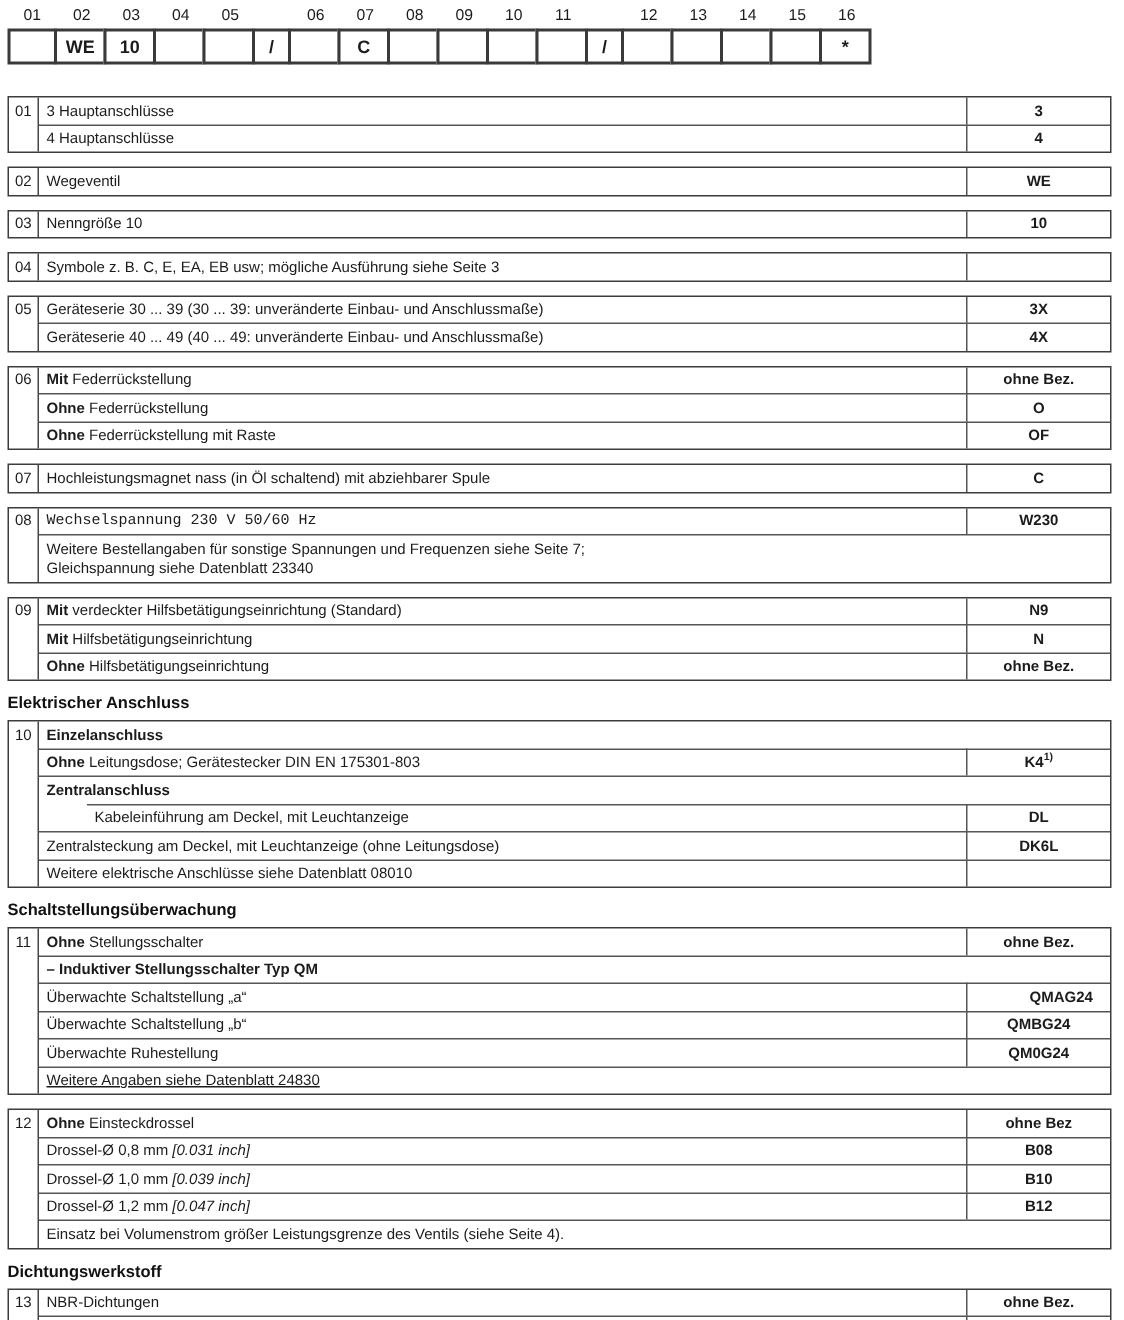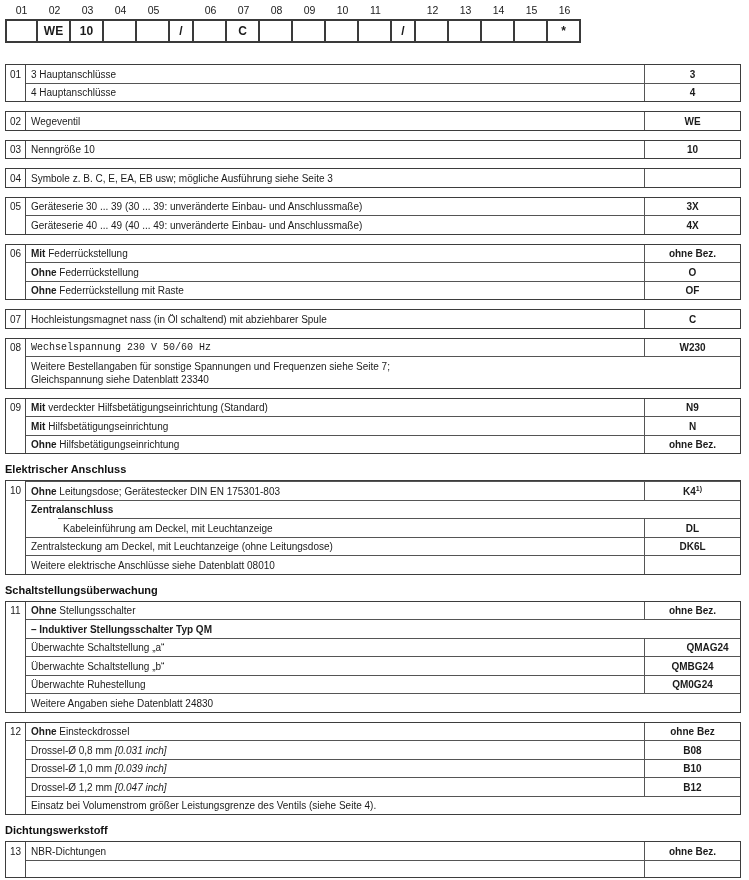--- a/index.html
+++ b/index.html
@@ -199,20 +199,21 @@
         <div class="row-text first" style="grid-row: 1;"><b>Mit</b><span> verdeckter Hilfsbetätigungseinrichtung (Standard)</span></div>
         <div class="row-code first" style="grid-row: 1;"><span>N9</span></div>
         <div class="row-text" style="grid-row: 2;"><b>Mit</b><span> Hilfsbetätigungseinrichtung</span></div>
         <div class="row-code" style="grid-row: 2;"><span>N</span></div>
         <div class="row-text" style="grid-row: 3;"><b>Ohne</b><span> Hilfsbetätigungseinrichtung</span></div>
         <div class="row-code" style="grid-row: 3;"><span>ohne Bez.</span></div>
       </div>
       <div class="group-heading">Elektrischer Anschluss</div>
       <div class="section">
         <div class="num-cell" style="grid-row: 1 / span 6;">10</div>
+        <div class="row-text first span bold" style="grid-row: 1;"><span>Einzelanschluss</span></div>
         <div class="row-text" style="grid-row: 2;"><b>Ohne</b><span> Leitungsdose; Gerätestecker DIN EN 175301-803</span></div>
         <div class="row-code" style="grid-row: 2;"><span>K4</span><sup>1)</sup></div>
         <div class="row-text span bold" style="grid-row: 3;"><span>Zentralanschluss</span></div>
         <div class="row-text" style="grid-row: 4; margin-left: 32px;"><span>Kabeleinführung am Deckel, mit Leuchtanzeige</span></div>
         <div class="row-code" style="grid-row: 4;"><span>DL</span></div>
         <div class="row-text" style="grid-row: 5;"><span>Zentralsteckung am Deckel, mit Leuchtanzeige (ohne Leitungsdose)</span></div>
         <div class="row-code" style="grid-row: 5;"><span>DK6L</span></div>
         <div class="row-text" style="grid-row: 6;"><span>Weitere elektrische Anschlüsse siehe Datenblatt 08010</span></div>
         <div class="row-code" style="grid-row: 6;"><span></span></div>
       </div>
@@ -221,21 +222,21 @@
         <div class="num-cell" style="grid-row: 1 / span 6;">11</div>
         <div class="row-text first" style="grid-row: 1;"><b>Ohne</b><span> Stellungsschalter</span></div>
         <div class="row-code first" style="grid-row: 1;"><span>ohne Bez.</span></div>
         <div class="row-text span bold" style="grid-row: 2;"><span>– Induktiver Stellungsschalter Typ QM</span></div>
         <div class="row-text" style="grid-row: 3;"><span>Überwachte Schaltstellung „a“</span></div>
         <div class="row-code" style="grid-row: 3; padding-left: 32px;"><span>QMAG24</span></div>
         <div class="row-text" style="grid-row: 4;"><span>Überwachte Schaltstellung „b“</span></div>
         <div class="row-code" style="grid-row: 4;"><span>QMBG24</span></div>
         <div class="row-text" style="grid-row: 5;"><span>Überwachte Ruhestellung</span></div>
         <div class="row-code" style="grid-row: 5;"><span>QM0G24</span></div>
-        <div class="row-text span" style="grid-row: 6;"><span>Weitere Angaben siehe Datenblatt 24830</span></div>
+        <div class="row-text span" style="grid-row: 6; text-decoration: underline;"><span>Weitere Angaben siehe Datenblatt 24830</span></div>
       </div>
       <div class="section">
         <div class="num-cell" style="grid-row: 1 / span 5;">12</div>
         <div class="row-text first" style="grid-row: 1;"><b>Ohne</b><span> Einsteckdrossel</span></div>
         <div class="row-code first" style="grid-row: 1;"><span>ohne Bez</span></div>
         <div class="row-text" style="grid-row: 2;"><span>Drossel-Ø 0,8 mm </span><i>[0.031 inch]</i></div>
         <div class="row-code" style="grid-row: 2;"><span>B08</span></div>
         <div class="row-text" style="grid-row: 3;"><span>Drossel-Ø 1,0 mm </span><i>[0.039 inch]</i></div>
         <div class="row-code" style="grid-row: 3;"><span>B10</span></div>
         <div class="row-text" style="grid-row: 4;"><span>Drossel-Ø 1,2 mm </span><i>[0.047 inch]</i></div>

